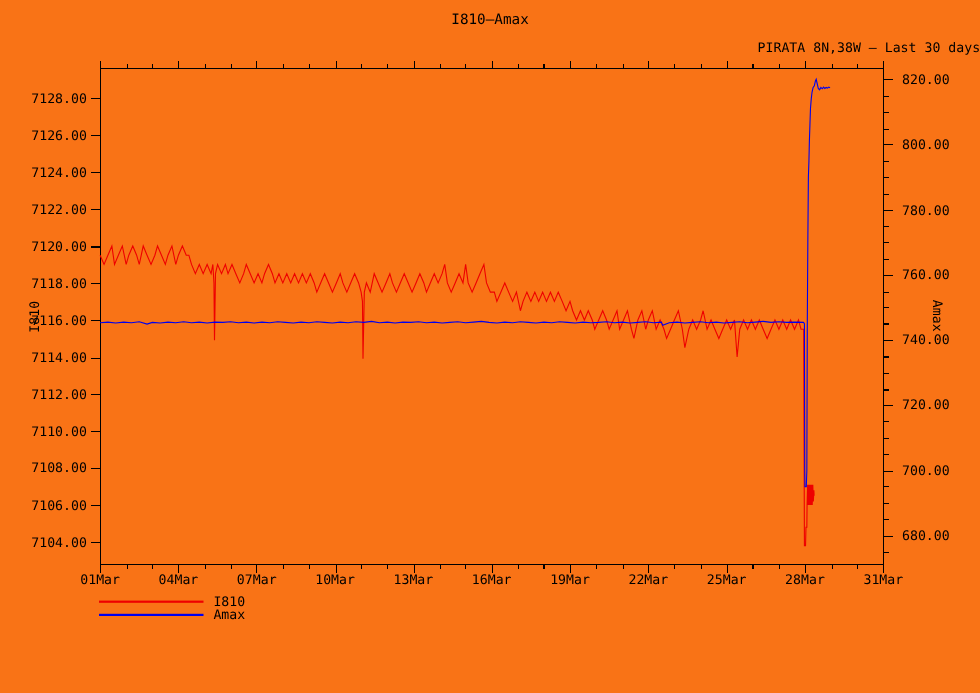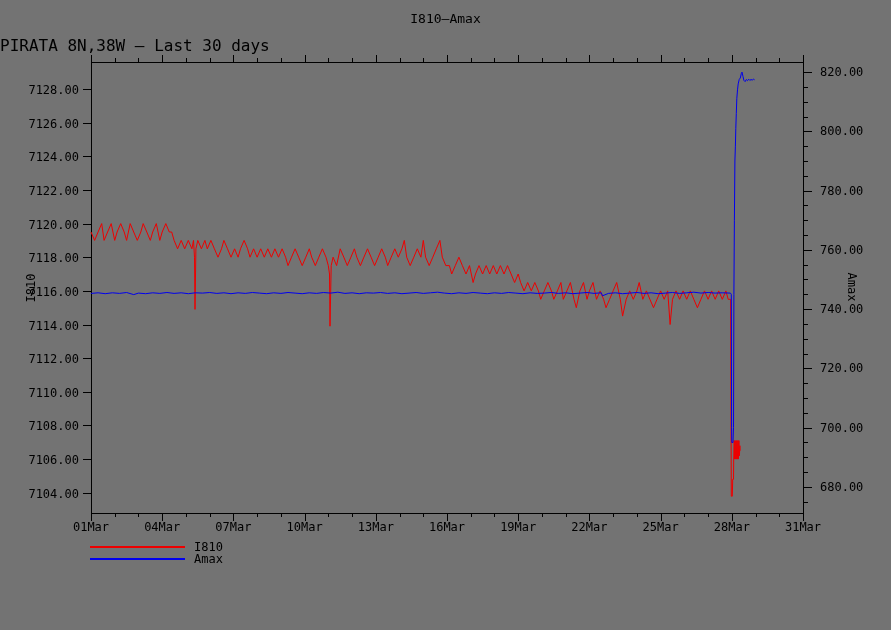--- a/index.html
+++ b/index.html
@@ -1,21 +1,21 @@
 <!DOCTYPE html>
 <html><head>
 <meta charset="utf-8">
 <style>
   html,body{margin:0;padding:0;background:#fff;}
   .canvas{
-    position:relative;width:891px;height:630px;background:#737373;overflow:hidden;
+    position:relative;width:891px;height:630px;background:#f97316;overflow:hidden;
     font-family:"DejaVu Sans Mono","Liberation Mono",monospace;color:#000;
   }
   .title{position:absolute;top:11px;left:0;width:891px;text-align:center;font-size:13px;}
-  .subtitle{position:absolute;top:36px;left:0;width:891px;text-align:left;font-size:16px;}
+  .subtitle{position:absolute;top:36px;left:0;width:891px;text-align:right;font-size:12px;}
   .ylabel-left{position:absolute;left:31px;top:288px;font-size:12px;
     transform:translate(-50%,-50%) rotate(-90deg);white-space:nowrap;}
   .ylabel-right{position:absolute;left:852px;top:287px;font-size:12px;
     transform:translate(-50%,-50%) rotate(90deg);white-space:nowrap;}
   svg#plot{position:absolute;left:0;top:0;}
   .legend{position:absolute;left:90px;top:541px;}
   .legend-row{display:flex;align-items:center;height:12px;}
   .swatch{display:inline-block;width:95px;height:2px;background:#888;}
   .legend-label{margin-left:9px;font-size:12px;line-height:12px;}
 </style>

